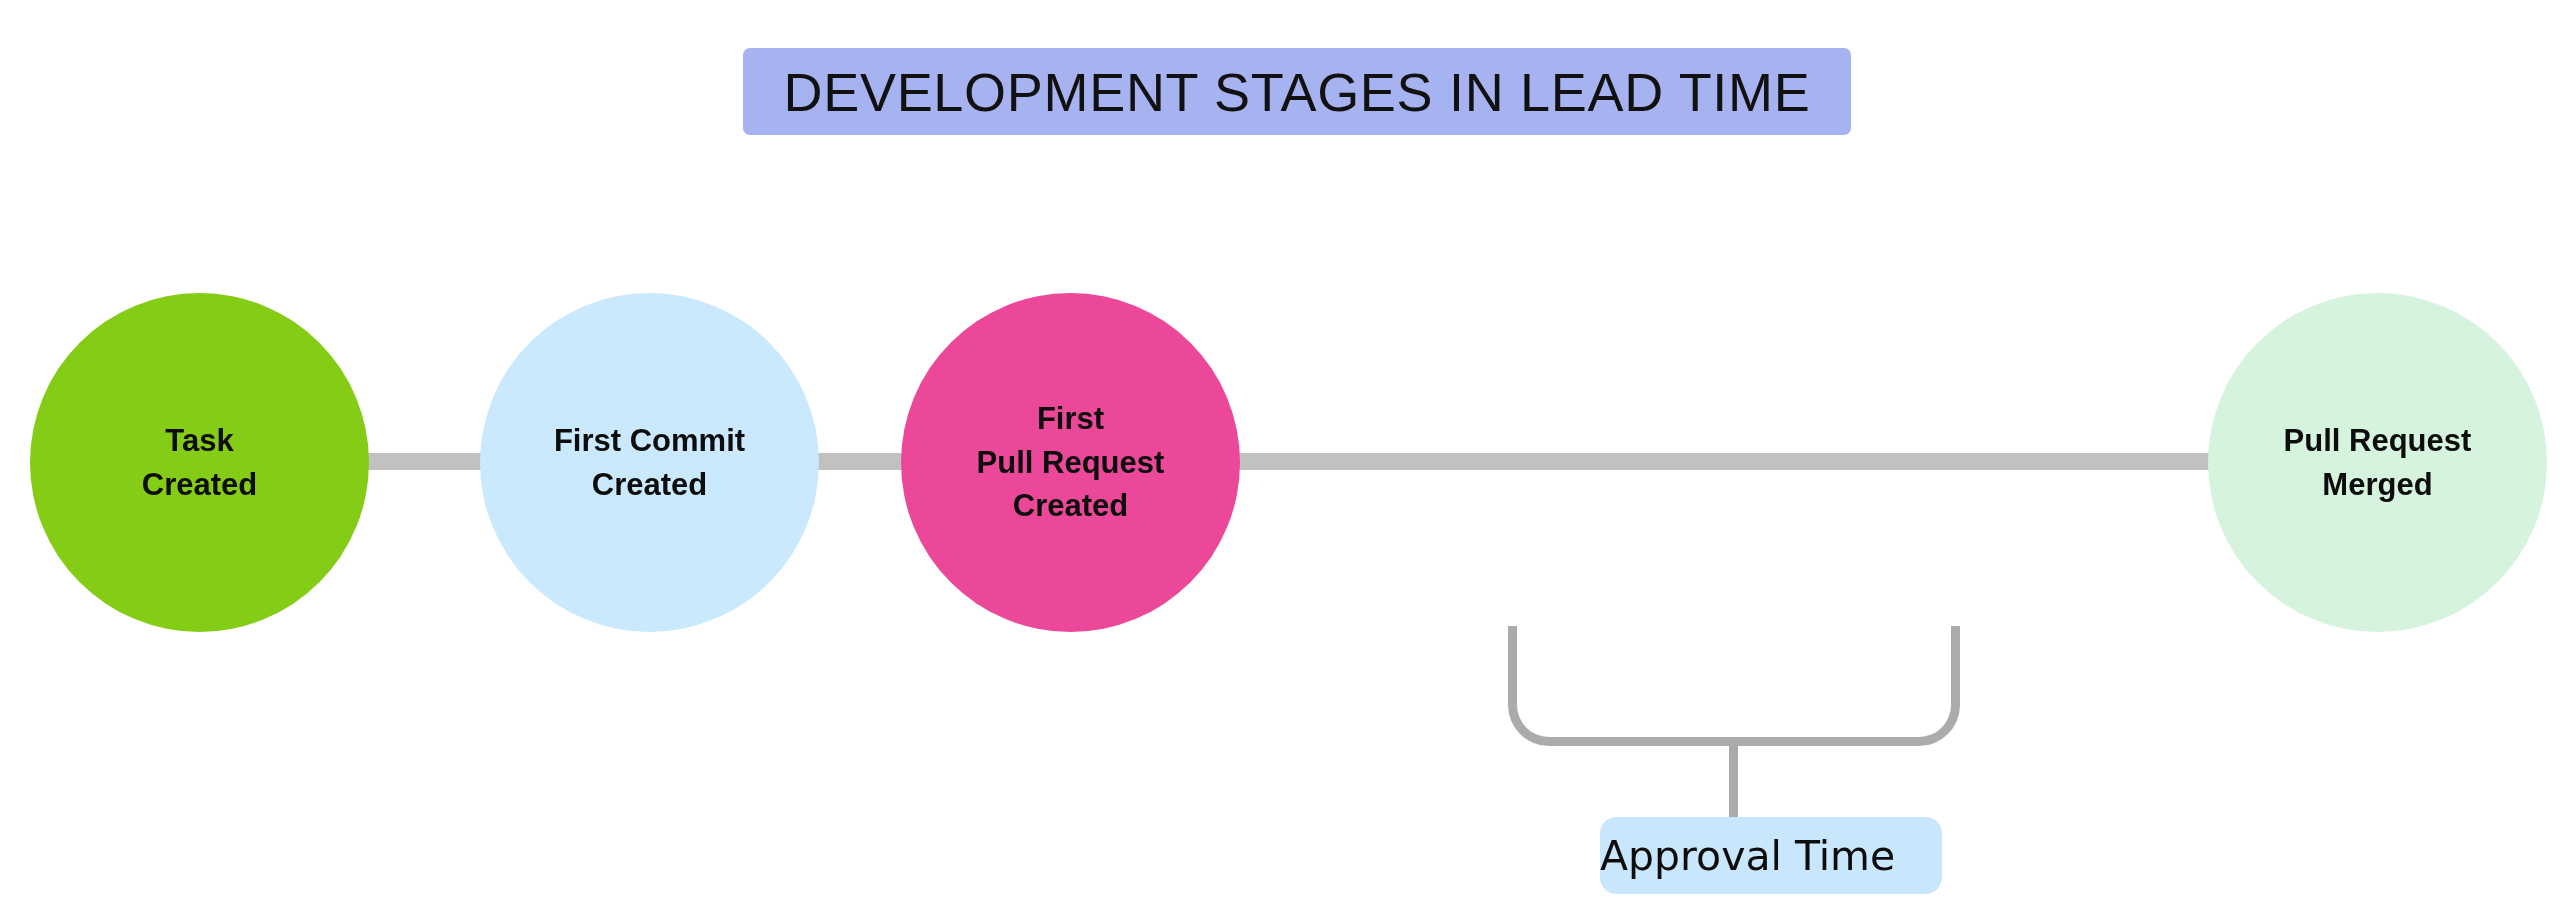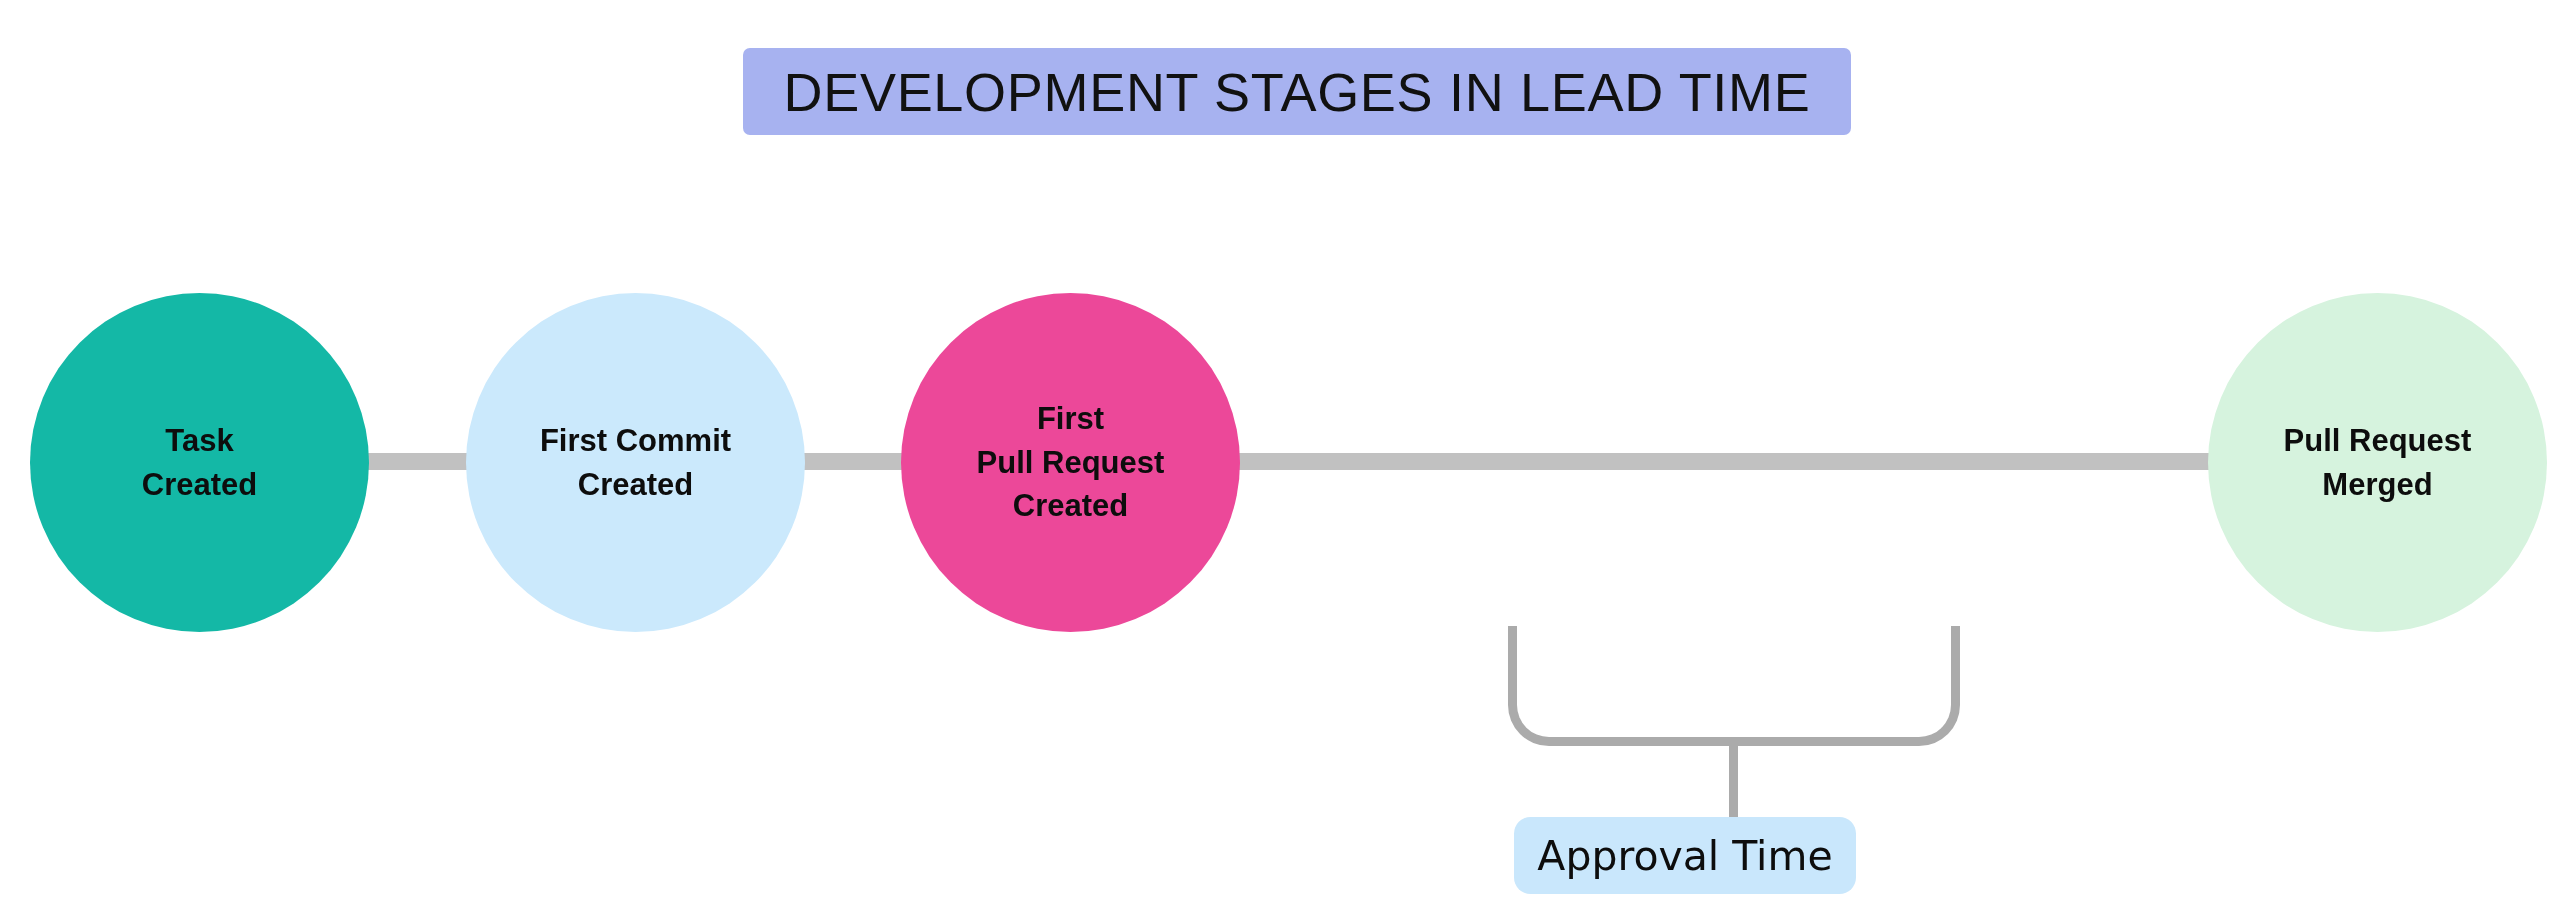--- a/index.html
+++ b/index.html
@@ -64,21 +64,21 @@
   }
   .stage-circle .circle-label {
     font-size: 31px;
     font-weight: 700;
     line-height: 1.4;
     color: #0d0d0d;
     white-space: pre-line;
     padding: 0 16.5px;
   }
   .pos-1 { left: 30px; }
-  .pos-2 { left: 466px; }
+  .pos-2 { left: 480px; }
   .pos-3 { left: 901px; }
   .pos-4 { left: 1337px; }
   .pos-5 { left: 1772px; }
   .pos-6 { left: 2208px; }
 
   
   .approval-bracket {
     position: absolute;
     left: 1508px;
     top: 626px;
@@ -97,28 +97,28 @@
     top: 746px;
     width: 9px;
     height: 73px;
     background: var(--bracket-line-color, #ababab);
     z-index: 1;
   }
 
   
   .approval-label {
     position: absolute;
-    left: 1514px;
+    left: 1600px;
     top: 817px;
     width: 342px;
     height: 77px;
     border-radius: 16.5px;
     display: flex;
     align-items: center;
-    justify-content: center;
+    justify-content: flex-start;
     z-index: 2;
   }
   .approval-label .approval-text {
     font-family: "DejaVu Sans", sans-serif;
     font-size: 41px;
     font-weight: 400;
     color: #0d0d0d;
     white-space: nowrap;
   }
 </style>
@@ -130,21 +130,21 @@
   <div class="title-banner" style="background-color: rgb(167, 178, 240);">
     <span class="title-text">DEVELOPMENT STAGES IN LEAD TIME</span>
   </div>
 
   <div class="flow-connector"></div>
 
   <div class="approval-bracket"></div>
 
   <div class="approval-stem"></div>
 
-  <div class="stage-circle pos-1" style="background-color: #14b8a6; justify-content: center;">
+  <div class="stage-circle pos-1" style="background-color: #84cc16; justify-content: center;">
     <span class="circle-label">Task
 Created</span>
   </div>
 
   <div class="stage-circle pos-2" style="background-color: rgb(203, 233, 252);">
     <span class="circle-label">First Commit
 Created</span>
   </div>
 
   <div class="stage-circle pos-3" style="background-color: #ec4899;">

